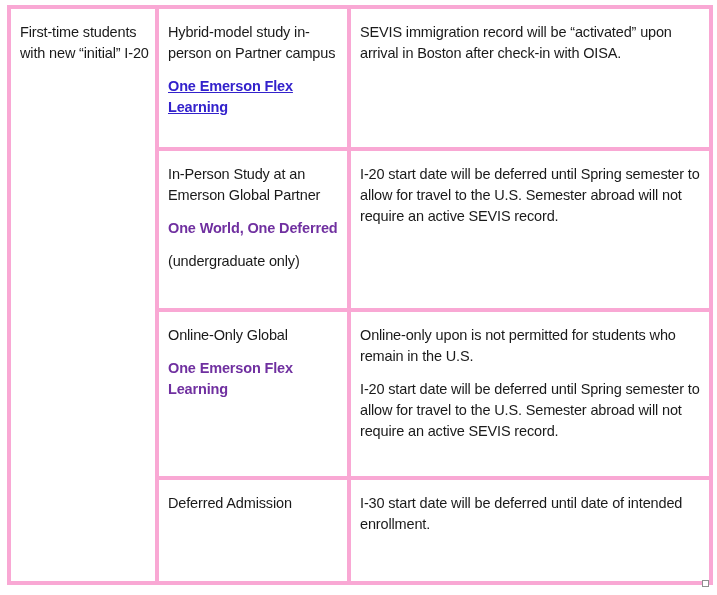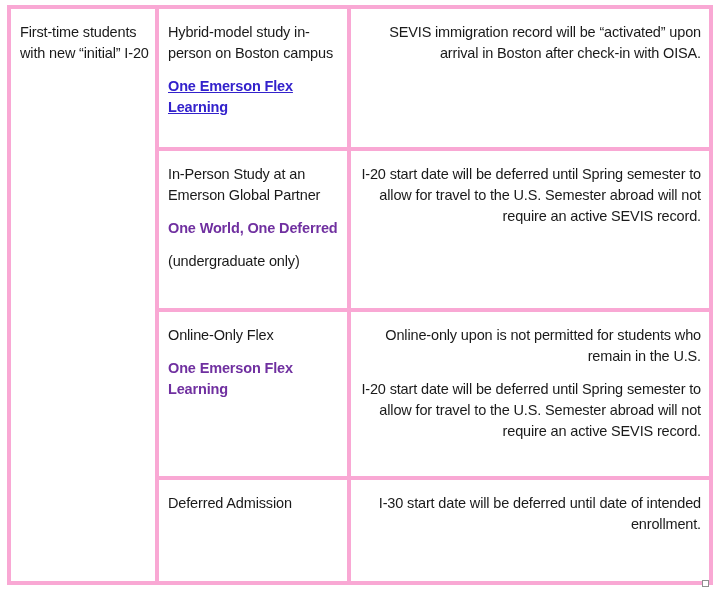--- a/index.html
+++ b/index.html
@@ -37,21 +37,20 @@
   table.doc-table {
     border-width: 2px;
   }
   td {
     vertical-align: top;
     padding: 13px 4px 10px 9px;
   }
   td.col-outcome {
     padding-left: 9px;
     padding-right: 8px;
-    text-align: right;
   }
   td p {
     margin: 0 0 12px 0;
   }
   .link-blue {
     color: #3322cc;
     font-weight: bold;
     text-decoration: underline;
   }
   .link-purple {
@@ -82,42 +81,42 @@
       <col style="width:192px">
       <col style="width:362px">
     </colgroup>
 
     <tbody>
         <tr style="height:136px">
       <td rowspan="4">
         <p>First-time students with new “initial” I-20</p>
       </td>
       <td>
-        <p>Hybrid-model study in-person on Boston campus</p>
+        <p>Hybrid-model study in-person on Partner campus</p>
         <p><span class="link-blue">One Emerson Flex Learning</span></p>
       </td>
       <td class="col-outcome">
         <p>SEVIS immigration record will be “activated” upon arrival in Boston after check-in with OISA.</p>
       </td>
     </tr>
 
     <tr style="height:153px">
       <td>
         <p>In-Person Study at an Emerson Global Partner</p>
         <p><span class="link-purple nowrap">One World, One Deferred</span></p>
         <p>(undergraduate only)</p>
       </td>
       <td class="col-outcome">
         <p>I-20 start date will be deferred until Spring semester to allow for travel to the U.S. Semester abroad will not require an active SEVIS record.</p>
       </td>
     </tr>
 
     <tr style="height:161px">
       <td>
-        <p>Online-Only Flex</p>
+        <p>Online-Only Global</p>
         <p><span class="link-purple">One Emerson Flex Learning</span></p>
       </td>
       <td class="col-outcome">
         <p>Online-only upon is not permitted for students who remain in the U.S.</p>
         <p>I-20 start date will be deferred until Spring semester to allow for travel to the U.S. Semester abroad will not require an active SEVIS record.</p>
       </td>
     </tr>
 
     <tr style="height:100px">
       <td>

